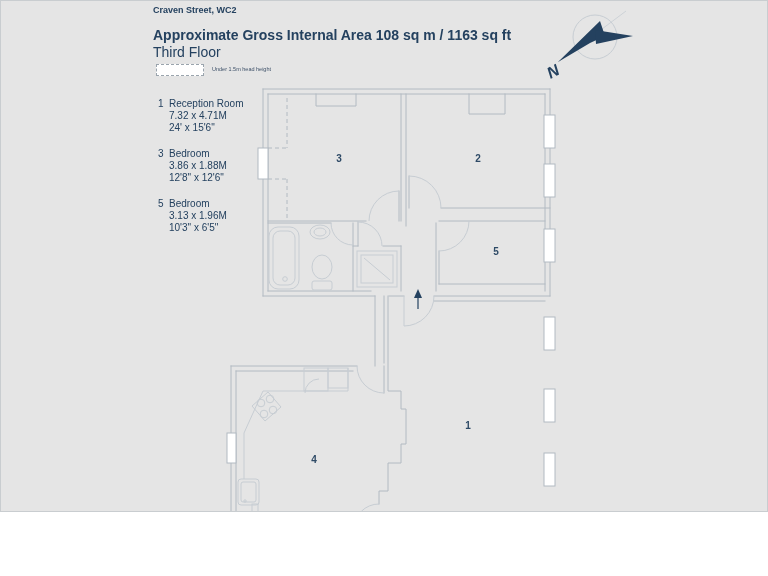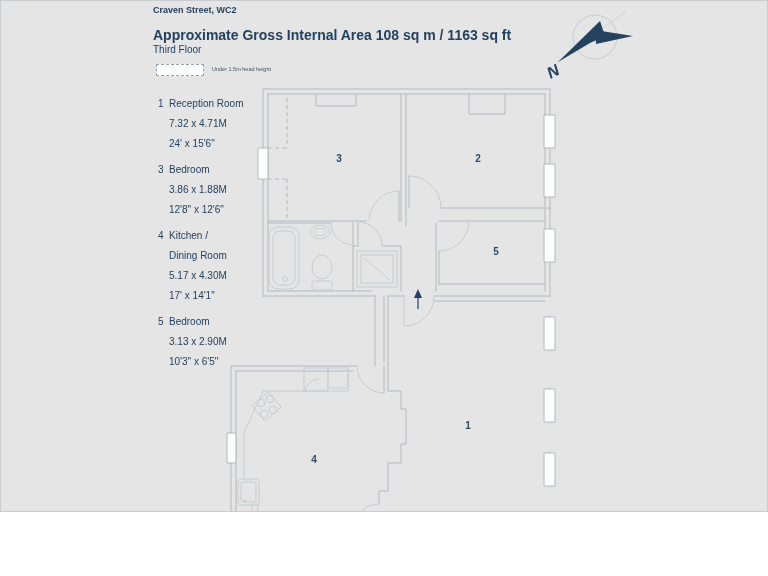--- a/index.html
+++ b/index.html
@@ -8,27 +8,27 @@
     width:768px;height:512px;
     box-sizing:border-box;
     border:1px solid #c9cdd0;
     font-family:"Liberation Sans", sans-serif;
     color:#24415f;
     overflow:hidden;
     background:#e5e5e5;
   }
   .hdr-title{position:absolute;left:152px;top:4px;font-size:9px;font-weight:bold;}
   .hdr-area{position:absolute;left:152px;top:26px;font-size:14px;font-weight:bold;}
-  .hdr-floor{position:absolute;left:152px;top:43px;font-size:10px;}
+  .hdr-floor{position:absolute;left:152px;top:43px;font-size:14px;}
   .key-box{position:absolute;left:155px;top:63px;width:46px;height:10px;border:1px dashed #9aa4ad;background:#fff;}
   .key-label{position:absolute;left:211px;top:65px;font-size:5.5px;color:#3d5068;}
   .legend{position:absolute;left:157px;top:97px;font-size:10px;line-height:12px;color:#24415f;}
   .legend .item{margin-bottom:14px;}
   .legend .num{display:inline-block;width:11px;}
-  .legend .sub{padding-left:11px;margin-top:8px;}
+  .legend .sub{padding-left:11px;}
   .plan-svg{position:absolute;left:0;top:0;}
   .footer{position:absolute;left:152px;top:556px;font-size:6.3px;line-height:8px;color:#3d5068;}
 </style>
 </head>
 <body>
 
 <div class="page">
 
   <div class="hdr-title">Craven Street, WC2</div>
   <div class="hdr-area">Approximate Gross Internal Area 108 sq m  /  1163 sq ft</div>
@@ -44,29 +44,23 @@
       <div class="sub">7.32 x 4.71M</div>
       <div class="sub">24' x 15'6"</div>
     </div>
     <div class="item">
       <div><span class="num">3</span><span>Bedroom</span></div>
       <div class="sub"></div>
       <div class="sub">3.86 x 1.88M</div>
       <div class="sub">12'8" x 12'6"</div>
     </div>
     <div class="item">
-      <div><span class="num">4</span><span>Kitchen /</span></div>
-      <div class="sub">Dining Room</div>
-      <div class="sub">5.17 x 4.30M</div>
-      <div class="sub">17' x 14'1"</div>
-    </div>
-    <div class="item">
       <div><span class="num">5</span><span>Bedroom</span></div>
       <div class="sub"></div>
-      <div class="sub">3.13 x 2.90M</div>
+      <div class="sub">3.13 x 1.96M</div>
       <div class="sub">10'3" x 6'5"</div>
     </div>
   </div>
 
   <svg class="plan-svg" width="768" height="576" viewBox="0 0 768 576">
 
     <g stroke="#b2bac2" stroke-width="1" fill="none" stroke-linecap="square">
       <path d="M262,88 H549 M267,93 H544"></path>
       <path d="M262,88 V295 M267,93 V290"></path>
       <path d="M549,88 V295 M544,93 V290"></path>

